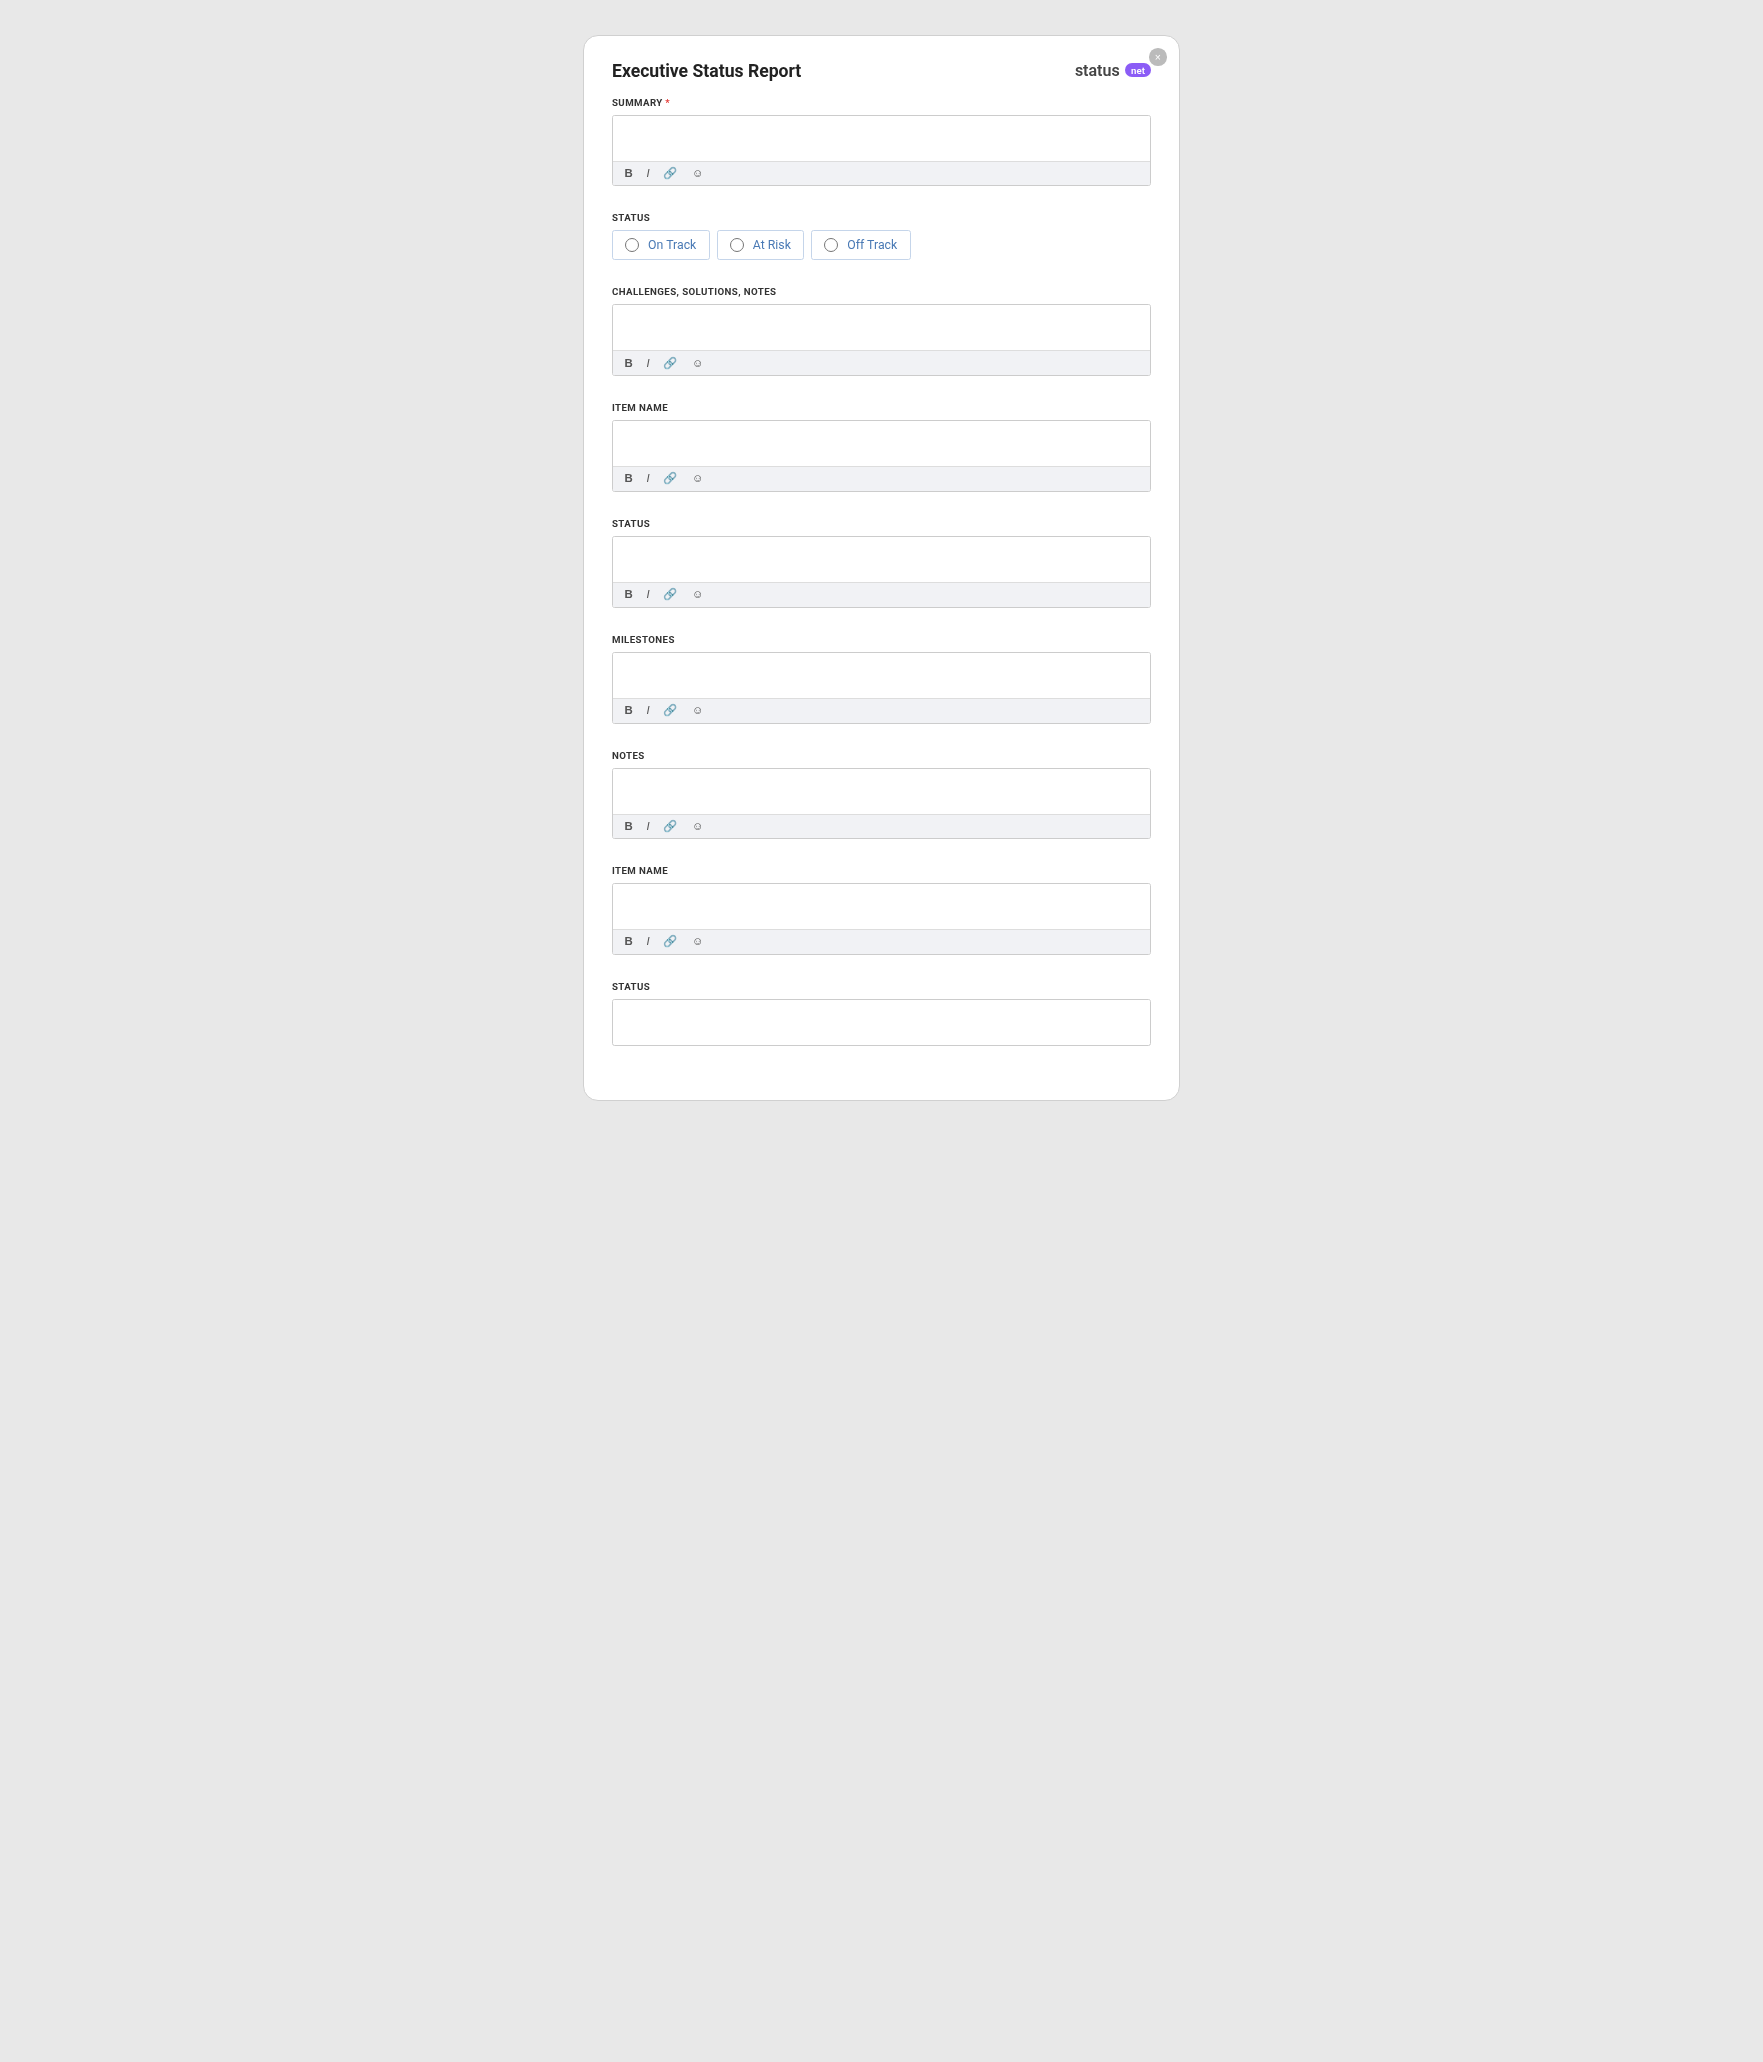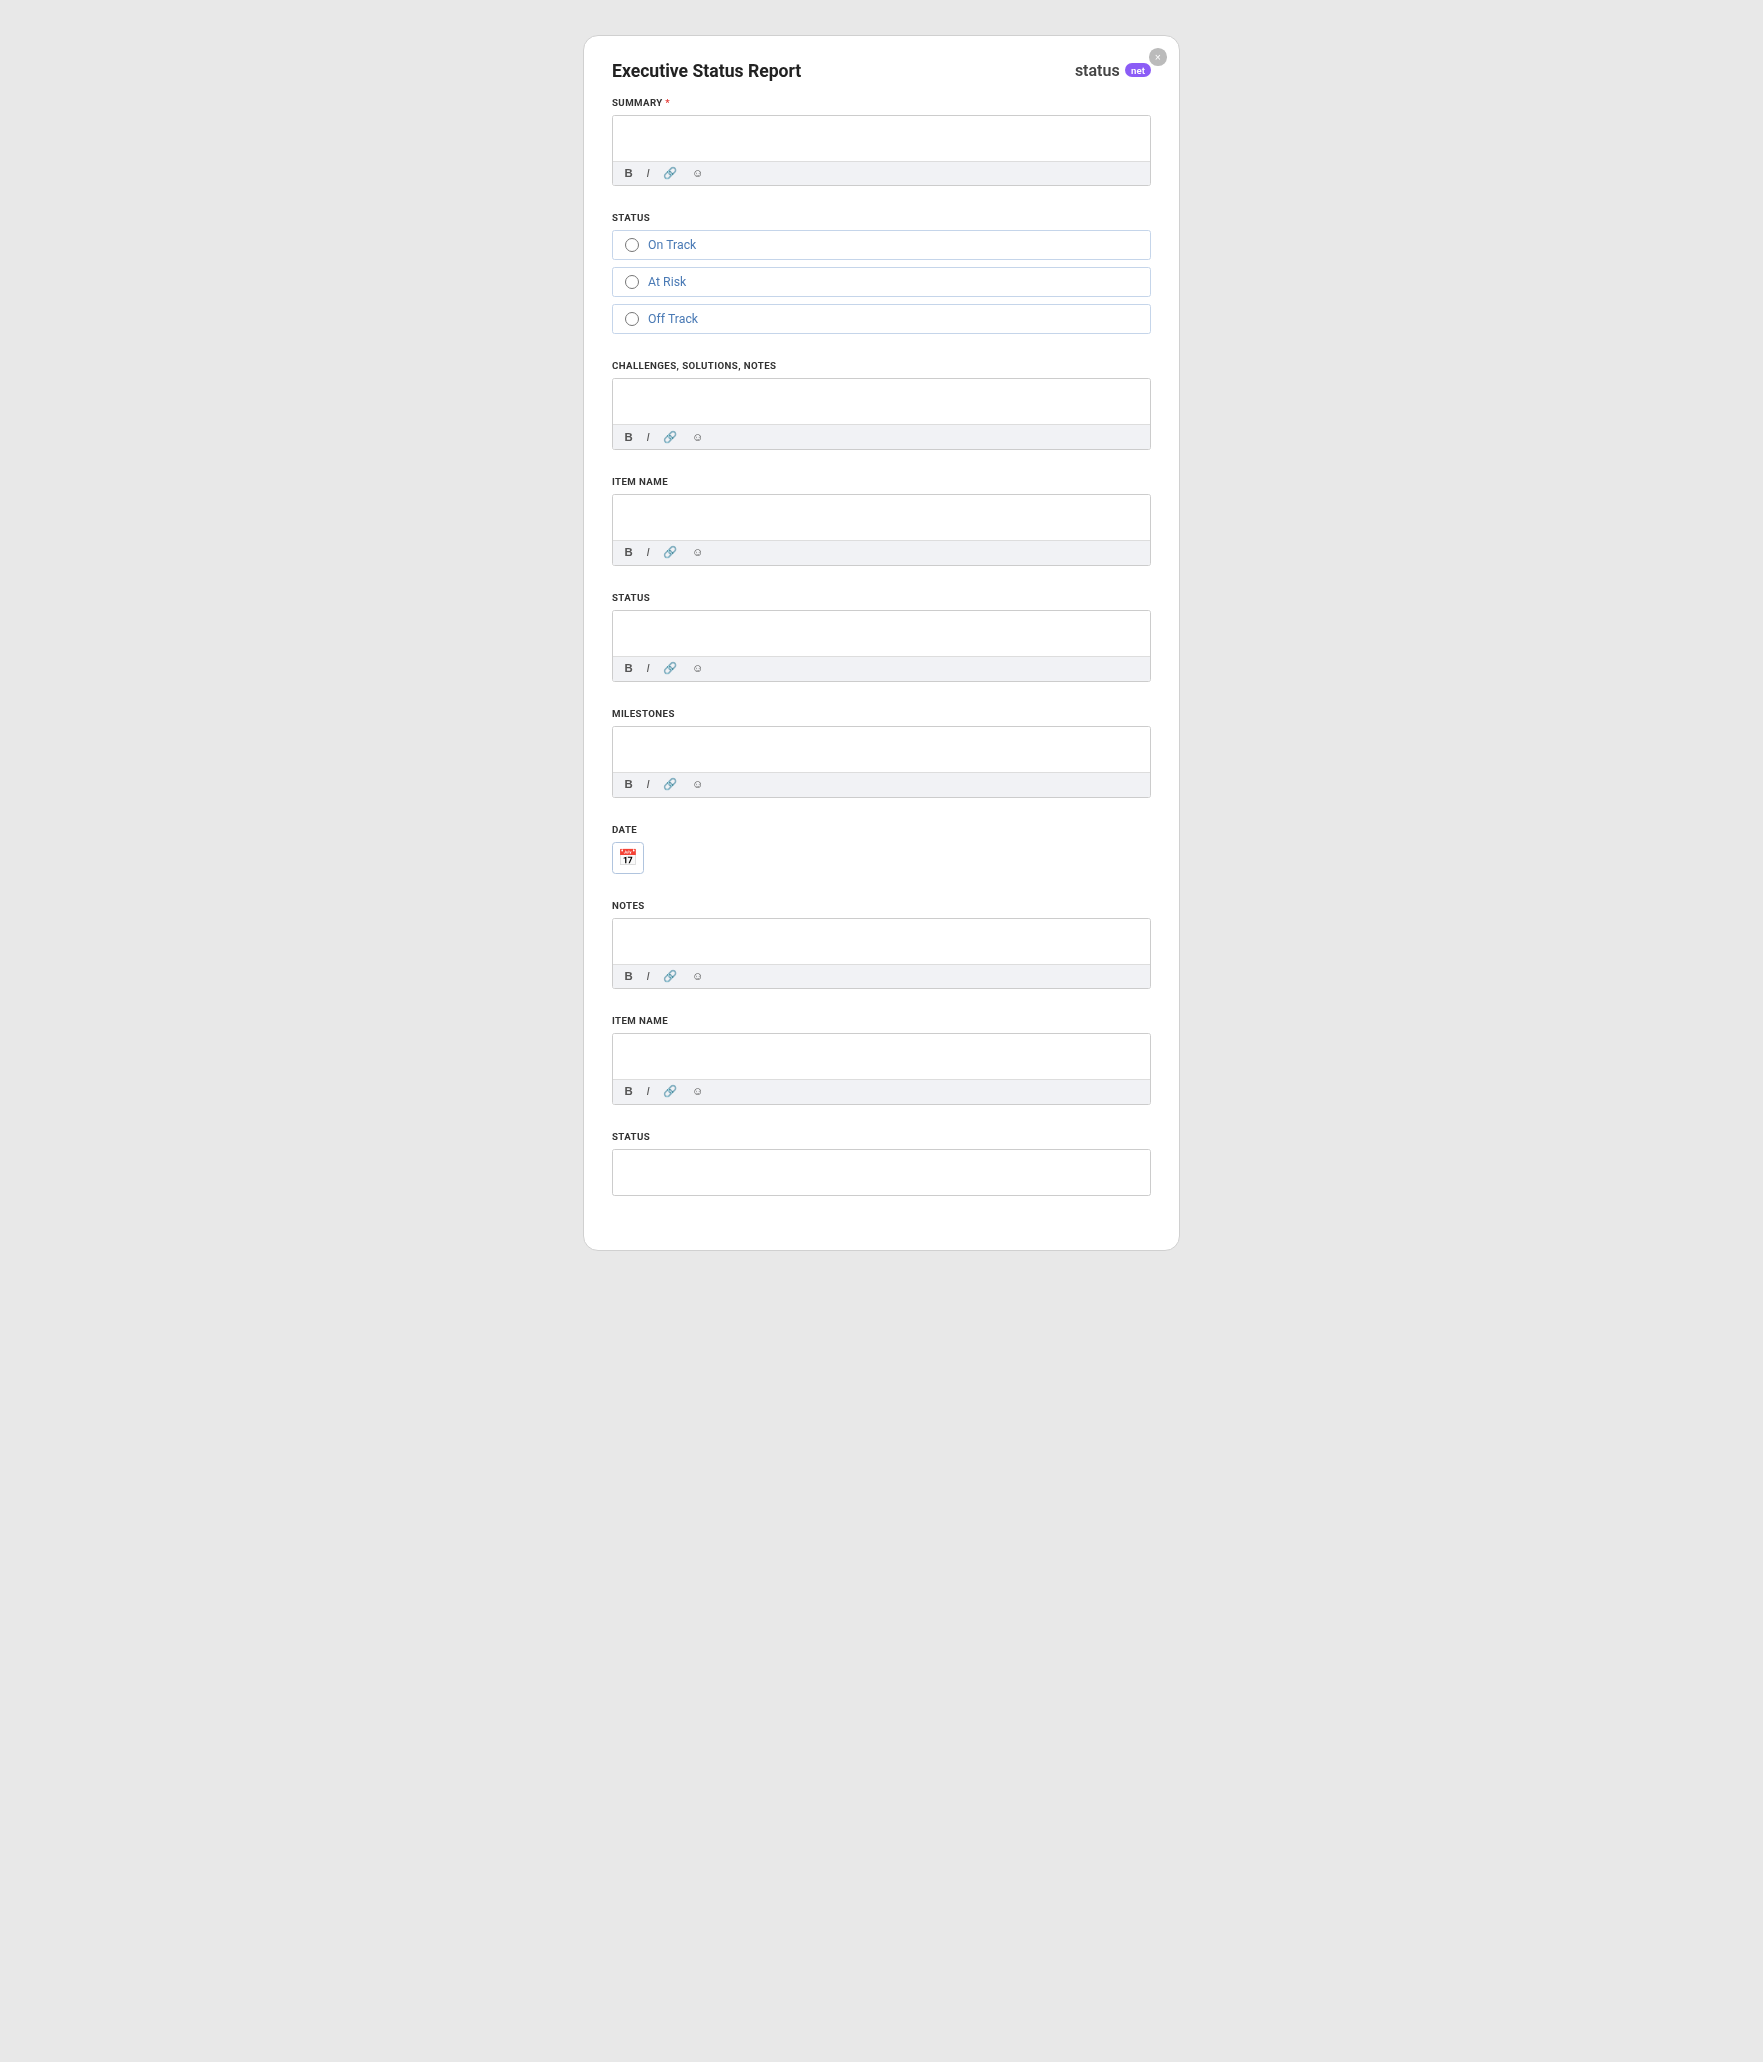--- a/index.html
+++ b/index.html
@@ -137,21 +137,21 @@
     .toolbar-bold {
       font-weight: 700;
     }
 
     .toolbar-italic {
       font-style: italic;
     }
 
     .radio-group {
       display: flex;
-      flex-direction: column;
+      flex-direction: row;
       gap: 7px;
     }
 
     .radio-option {
       display: flex;
       align-items: center;
       gap: 8.8px;
       border: 0.9px solid #c5d5ea;
       border-radius: 2.6px;
       padding: 7px 12.3px;
@@ -298,26 +298,20 @@
         <button class="toolbar-btn">
           <span>🔗</span>
         </button>
         <button class="toolbar-btn">
           <span>☺</span>
         </button>
       </div>
     </div>
   </div>
 
-  <div class="section">
-    <div class="section-label">DATE</div>
-    <button class="date-button">
-      <span>📅</span>
-    </button>
-  </div>
 
   <div class="section">
     <div class="section-label">NOTES</div>
     <div class="rich-text-editor">
       <textarea class="editor-content" rows="2" style=""></textarea>
       <div class="editor-toolbar">
         <button class="toolbar-btn toolbar-bold">B</button>
         <button class="toolbar-btn toolbar-italic">I</button>
         <button class="toolbar-btn">
           <span>🔗</span>

